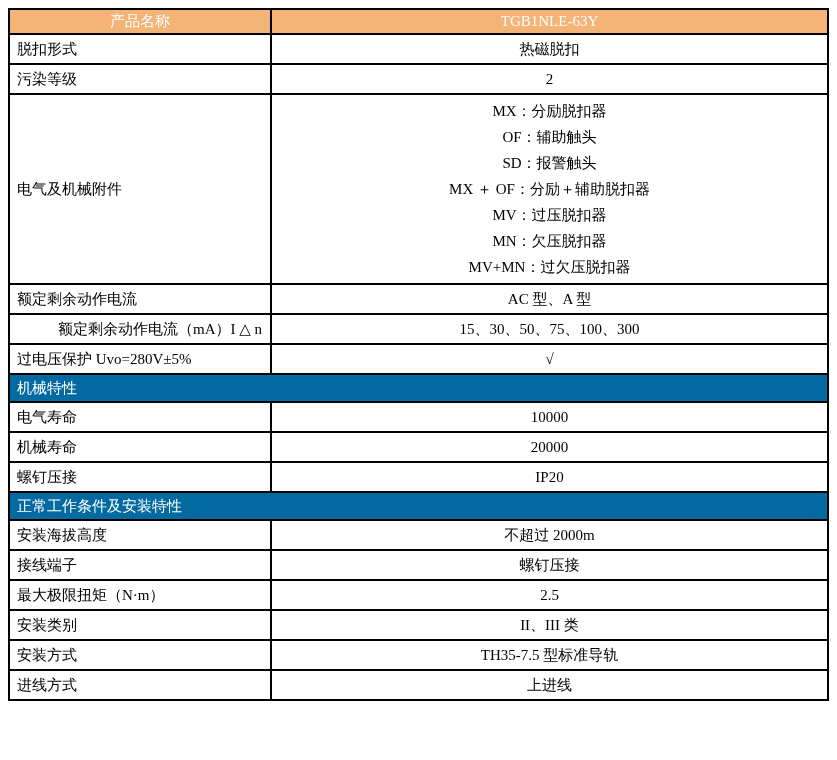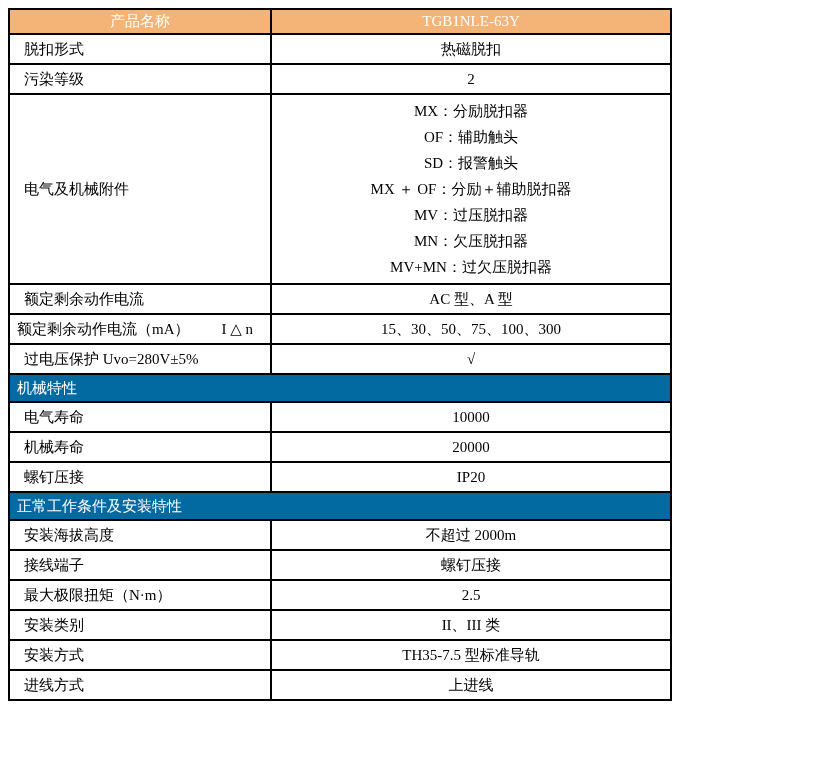--- a/index.html
+++ b/index.html
@@ -9,21 +9,21 @@
     width: 837px;
     height: 760px;
     font-family: "Liberation Serif", "DejaVu Serif", serif;
     color: #000000;
   }
   .page {
     padding: 8px;
     box-sizing: border-box;
   }
   table.spec {
-    width: 664px;
+    width: 821px;
     border-collapse: collapse;
     table-layout: fixed;
     font-family: Liberation Serif, serif;
   }
   col.c1 { width: 262px; }
   col.c2 { width: auto; }
   td {
     border: 2px solid #000000;
     font-size: 15px;
     padding: 0;
@@ -40,40 +40,39 @@
   }
   tr.section { height: 28px; }
   tr.section td {
     background: #0369a1;
     color: #ffffff;
     text-align: left;
     padding-left: 7px;
   }
   td.lbl {
     text-align: left;
-    padding-left: 14px;
+    padding-left: 7px;
   }
   td.val {
     text-align: center;
   }
   td.multi {
     padding: 3px 12px;
   }
   td.multi .line {
     display: block;
     text-align: center;
     line-height: 26px;
     height: 26px;
   }
   .split {
     display: flex;
-    justify-content: flex-start;
+    justify-content: flex-end;
     align-items: center;
     padding-right: 8px;
-    gap: 32px;
   }
   td.lbl.splitcell { padding-left: 7px; }
 </style>
 </head>
 <body>
 
 <div class="page">
   <table class="spec">
     <colgroup>
         <col class="c1">

